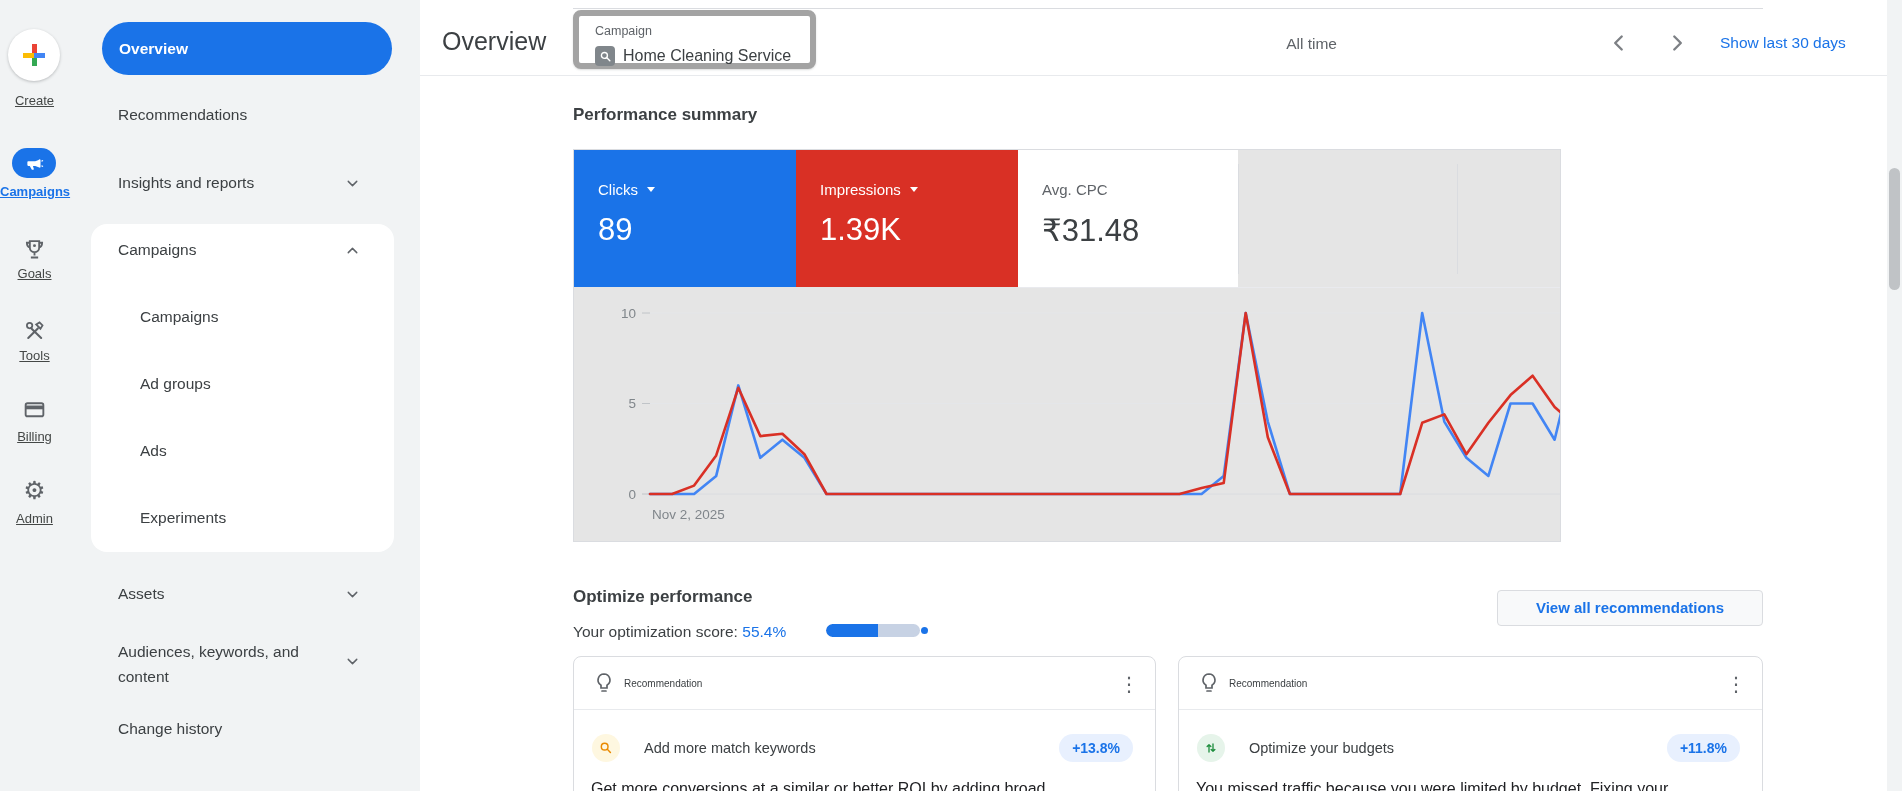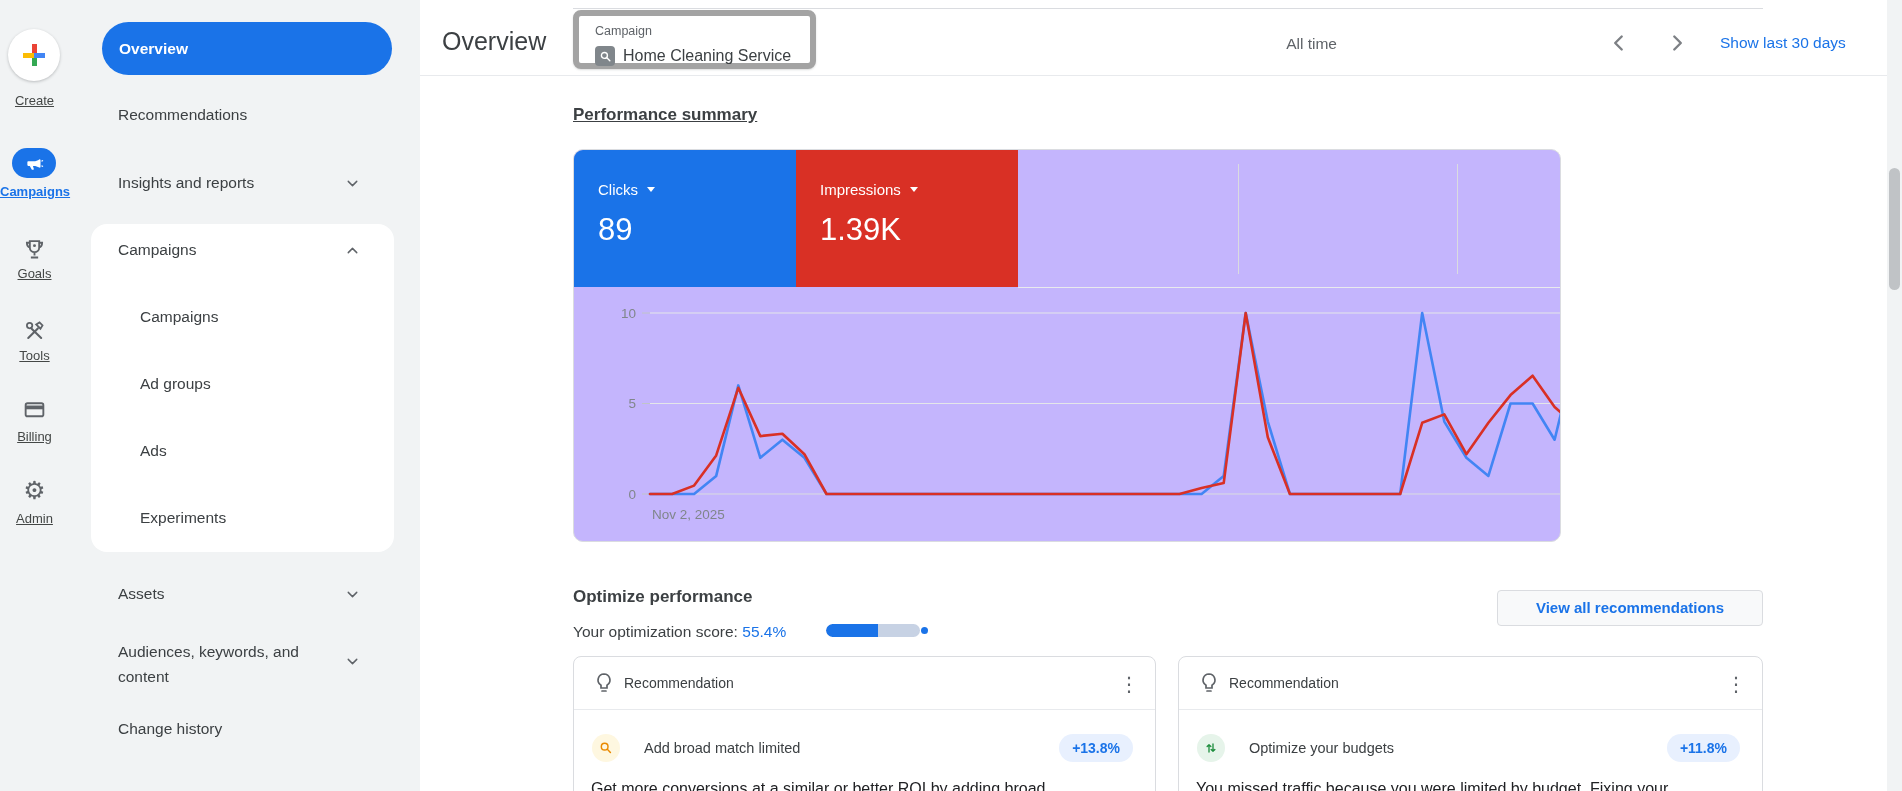--- a/index.html
+++ b/index.html
@@ -53,21 +53,21 @@
   .date-text { position:absolute; left:24px; top:0; line-height:52px; font-size:16px; color:#3c4043; white-space:nowrap; }
   .date-caret { position:absolute; right:20px; top:24px; width:0; height:0;
     border-left:5.5px solid transparent; border-right:5.5px solid transparent; border-top:6px solid #5f6368; }
   .pager { width:26px; height:26px; top:30px; cursor:pointer; }
   .show-last { left:1720px; top:34px; font-size:15.5px; font-weight:normal; color:#1a73e8; cursor:pointer; }
   .header-divider { left:420px; top:75px; width:1467px; height:1px; background:#e8eaed; }
 
   
   .section-heading { font-size:17px; font-weight:bold; color:#3c4043; }
   .perf-card { left:573px; top:149px; width:988px; height:393px; border:1px solid #dadce0;
-    border-radius:10px; background:#c4b5fd; overflow:hidden; }
+    border-radius:0; background:#e5e5e5; overflow:hidden; }
   .metric-tile { position:absolute; top:0; height:137px; cursor:pointer; background:#fff; }
   .metric-tile .m-label { position:absolute; left:24px; top:31px; font-size:15px; color:#5f6368;
     display:flex; align-items:center; }
   .metric-tile .m-value { position:absolute; left:24px; top:62px; font-size:31px; color:#3c4043; }
   .metric-tile.colored .m-label, .metric-tile.colored .m-value { color:#fff; }
   .tile-caret { display:inline-block; width:0; height:0; margin-left:9px;
     border-left:4.5px solid transparent; border-right:4.5px solid transparent; border-top:5px solid currentColor; }
   .tile-vdiv { position:absolute; top:14px; width:1px; height:110px; background:#dadce0; }
   .tiles-bottom { position:absolute; left:444px; top:137px; width:746px; height:1px; background:#e9eaee; }
   .kebab { color:#5f6368; font-size:20px; line-height:24px; cursor:pointer; font-family:"DejaVu Sans",sans-serif; }
@@ -80,21 +80,21 @@
   .score-fill { height:100%; background:#1a73e8; border-radius:7px 0 0 7px; }
   .score-dot { left:921px; top:627px; width:7px; height:7px; border-radius:50%; background:#1a73e8; }
   .view-all-btn { left:1497px; top:590px; width:266px; height:36px; background:#f8f9fa; border:1px solid #dadce0;
     border-radius:4px; color:#1a73e8; font-size:15px; font-weight:bold; text-align:center; line-height:34px; cursor:pointer; }
 
   
   .rec-card { top:656px; width:583px; height:210px; border:1px solid #dadce0; border-radius:8px;
     background:#fff; overflow:hidden; cursor:pointer; }
   .rec-header { position:absolute; left:0; top:0; right:0; height:53px; border-bottom:1px solid #e8eaed; }
   .rec-header .bulb { position:absolute; left:18px; top:14px; }
-  .rec-header .rec-header-label { position:absolute; left:50px; line-height:53px; font-size:14px; color:#3c4043; }
+  .rec-header .rec-header-label { position:absolute; left:50px; line-height:53px; font-size:10px; color:#3c4043; }
   .rec-header .kebab { position:absolute; right:16px; top:15px; }
   .rec-icon-circle { position:absolute; left:18px; top:77px; width:28px; height:28px; border-radius:50%;
     display:flex; align-items:center; justify-content:center; }
   .rec-title { position:absolute; left:70px; top:80px; font-size:14.5px; color:#3c4043; line-height:22px; }
   .rec-badge { position:absolute; right:22px; top:77px; height:28px; border-radius:14px; background:#e8f0fe;
     color:#1a73e8; font-size:14px; font-weight:bold; line-height:28px; padding:0 13px; }
   .rec-preview { position:absolute; left:17px; right:17px; top:121px; font-size:16px; color:#202124;
     white-space:nowrap; overflow:hidden; line-height:22px; }
 
   
@@ -198,36 +198,42 @@
   <div class="abs all-time">All time</div>
   <svg class="abs pager" style="left:1606px;" viewBox="0 0 24 24">
     <polyline points="14.5,6 8.5,12 14.5,18" fill="none" stroke="#7d8085" stroke-width="2.2" stroke-linecap="round" stroke-linejoin="round"></polyline>
   </svg>
   <svg class="abs pager" style="left:1664px;" viewBox="0 0 24 24">
     <polyline points="9.5,6 15.5,12 9.5,18" fill="none" stroke="#7d8085" stroke-width="2.2" stroke-linecap="round" stroke-linejoin="round"></polyline>
   </svg>
   <div class="abs show-last">Show last 30 days</div>
   <div class="abs header-divider"></div>
 
-  <div class="abs section-heading" style="left:573px; top:105px;text-decoration:underline;">Performance summary</div>
+  <div class="abs section-heading" style="left:573px; top:105px;">Performance summary</div>
 
   <div class="abs perf-card">
     <div class="metric-tile colored" style="left: 0px; width: 222px; background: rgb(26, 115, 232);">
       <div class="m-label">
           <span>Clicks</span>
           <span class="tile-caret"></span>
         </div>
       <div class="m-value">89</div>
     </div>
     <div class="metric-tile colored" style="left: 222px; width: 222px; background: rgb(217, 48, 37);">
       <div class="m-label">
           <span>Impressions</span>
           <span class="tile-caret"></span>
         </div>
       <div class="m-value">1.39K</div>
+    </div>
+    <div class="metric-tile" style="left:444px; width:220px;">
+      <div class="m-label">
+          <span>Avg. CPC</span>
+        </div>
+      <div class="m-value">₹31.48</div>
     </div>
     <div class="tile-vdiv" style="left:664px;"></div>
     <div class="tile-vdiv" style="left:883px;"></div>
     <div class="tiles-bottom"></div>
     <div class="kebab" style="position:absolute; left:1145px; top:27px;">⋮</div>
 
     <div id="chart-wrap">
       <svg id="perf-chart" class="axis-labels" width="1183" height="235" viewBox="0 0 1183 235">
           <line x1="69" y1="12" x2="1106" y2="12" stroke="#e4e6e9" stroke-width="1"></line>
           <line x1="61" y1="12" x2="69" y2="12" stroke="#c0c4c8" stroke-width="1"></line>
@@ -272,21 +278,21 @@
       </svg>
       <div class="rec-header-label">Recommendation</div>
       <div class="kebab">⋮</div>
     </div>
     <div class="rec-icon-circle" style="background: rgb(254, 247, 224); color: rgb(234, 138, 0);">
       <svg width="16" height="16" viewBox="0 0 24 24">
         <circle cx="10" cy="10" r="5" fill="none" stroke="currentColor" stroke-width="2.2"></circle>
         <path d="M14 14l4.6 4.6" stroke="currentColor" stroke-width="2.2" stroke-linecap="round"></path>
       </svg>
     </div>
-    <div class="rec-title">Add broad match limited</div>
+    <div class="rec-title">Add more match keywords</div>
     <div class="rec-badge">+13.8%</div>
     <div class="rec-preview">Get more conversions at a similar or better ROI by adding broad</div>
   </div>
 
   <div class="abs rec-card" style="left:1178px; width:585px;">
     <div class="rec-header">
       <svg class="bulb" width="24" height="24" viewBox="0 0 24 24">
         <path d="M12 3a6 6 0 0 1 3.4 10.9l-.4.3V17h-6v-2.8l-.4-.3A6 6 0 0 1 12 3z" fill="none" stroke="#5f6368" stroke-width="1.7"></path>
         <path d="M10 20h4" stroke="#5f6368" stroke-width="1.7" stroke-linecap="round"></path>
       </svg>

